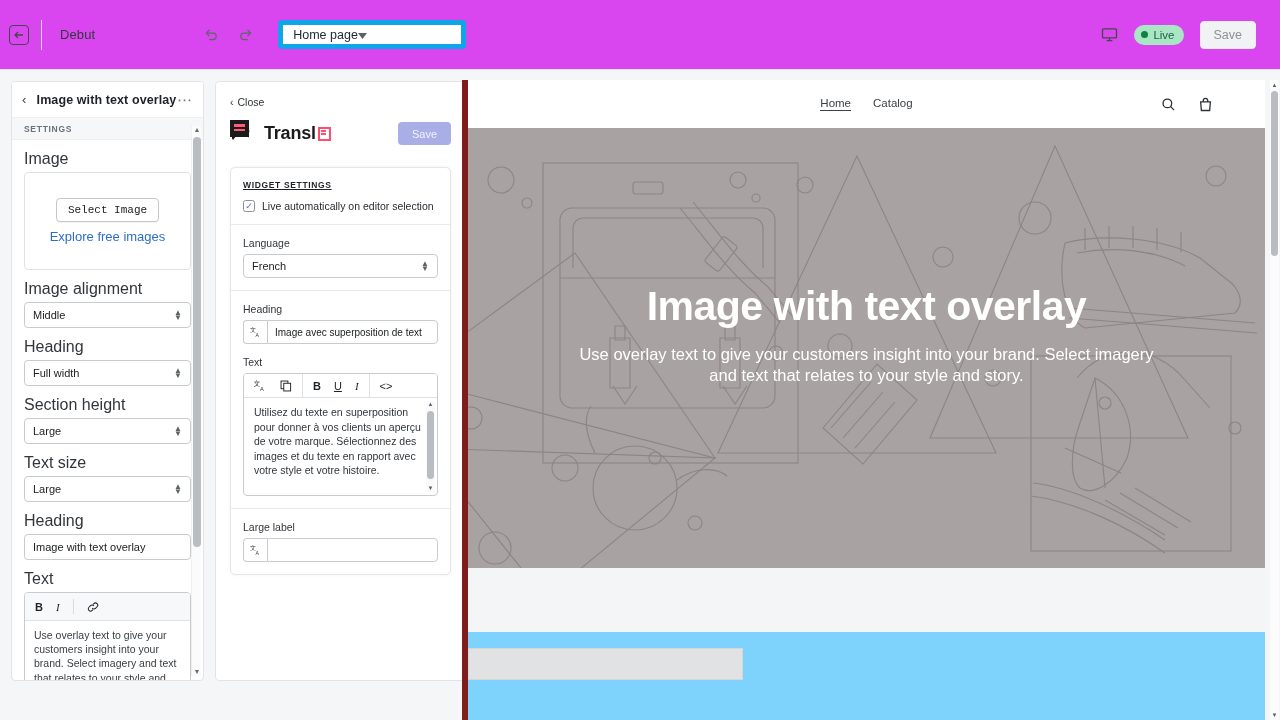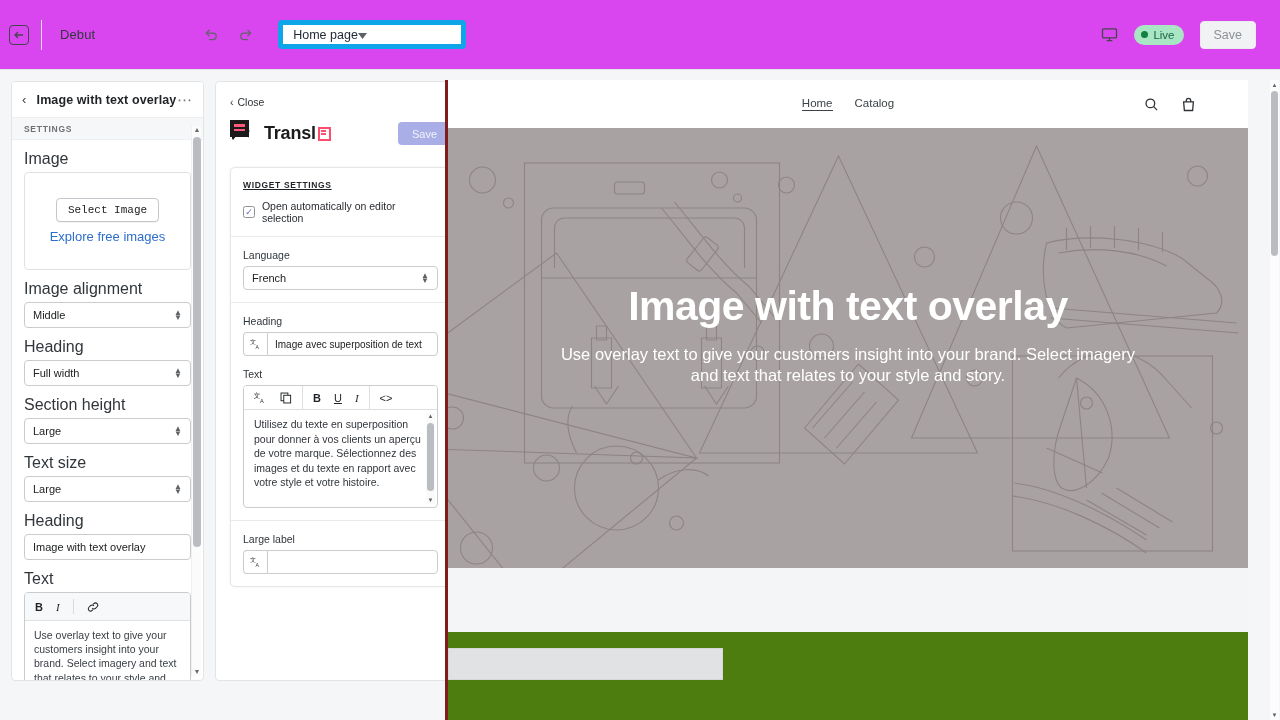--- a/index.html
+++ b/index.html
@@ -241,24 +241,24 @@
   .tr-rte-sb {
     position: absolute; right: 2px; top: 3px; bottom: 3px; width: 9px; background: #fafafa;
   }
   .tr-rte-sb .t { position: absolute; left: 1px; width: 7px; top: 10px; height: 68px; background: #b9bcc0; border-radius: 4px; }
   .tr-rte-sb .au, .tr-rte-sb .ad { position:absolute; left:1px; width:7px; font-size:6px; color:#5c6165; text-align:center; line-height:7px; }
   .tr-rte-sb .au { top: 0; }
   .tr-rte-sb .ad { bottom: 0; }
 
   
   #preview {
-    position: absolute; left: 445px; top: 10px;
+    position: absolute; left: 462px; top: 10px;
     width: 803px; height: 640px;
-    background: #4d7c0f; overflow: hidden;
-    border-left: 3px solid #7f1d1d;
+    background: #7dd3fc; overflow: hidden;
+    border-left: 6px solid #7f1d1d;
   }
   .pv-header {
     height: 48px; background: #fff; display: flex; align-items: center;
     position: relative;
   }
   .pv-nav { display: flex; gap: 22px; margin: 0 auto; font-size: 11.5px; color: #3d4246; }
   .pv-nav .item { cursor: pointer; }
   .pv-nav .active { border-bottom: 1px solid #3d4246; padding-bottom: 1px; }
   .pv-icons { position: absolute; right: 52px; display: flex; gap: 22px; color: #2f3337; }
   .pv-icons span { cursor: pointer; display: flex; }
@@ -453,21 +453,21 @@
       </div>
       <div class="ap-save">
         <span>Save</span>
       </div>
     </div>
 
     <div class="card">
       <div class="card-label">WIDGET SETTINGS</div>
       <div class="chkrow">
         <span class="chk">✓</span>
-        <span class="chklabel">Open automatically on editor selection</span>
+        <span class="chklabel">Live automatically on editor selection</span>
       </div>
       <div class="card-sep"></div>
 
       <div class="card-sec">
         <div class="fl">Language</div>
         <div class="select-field" style="height:24px">
           <span>French</span>
           <span class="stepper">
               <i>▲</i>
               <i>▼</i>

